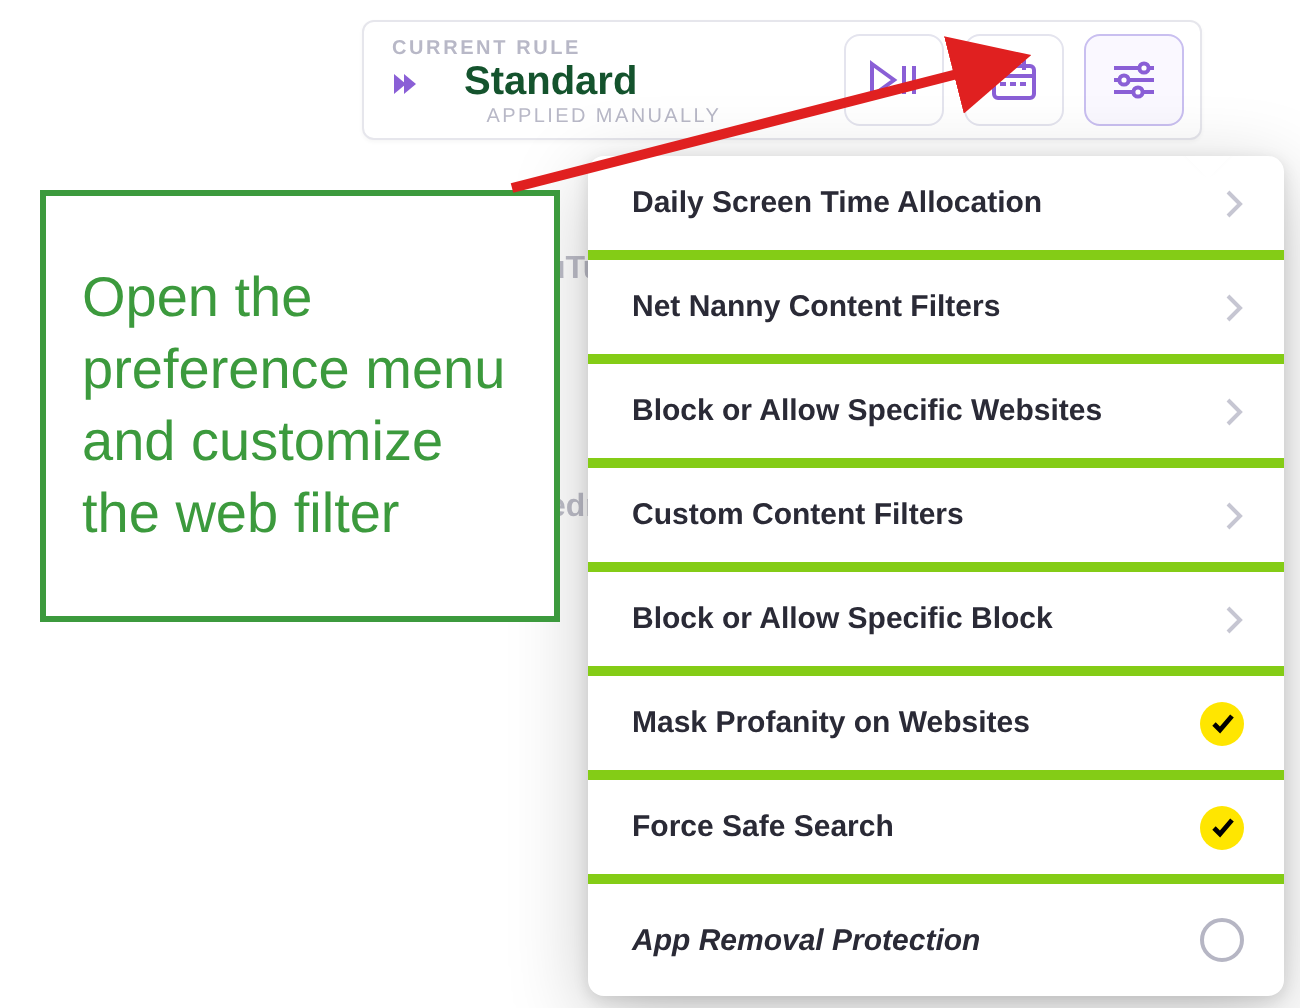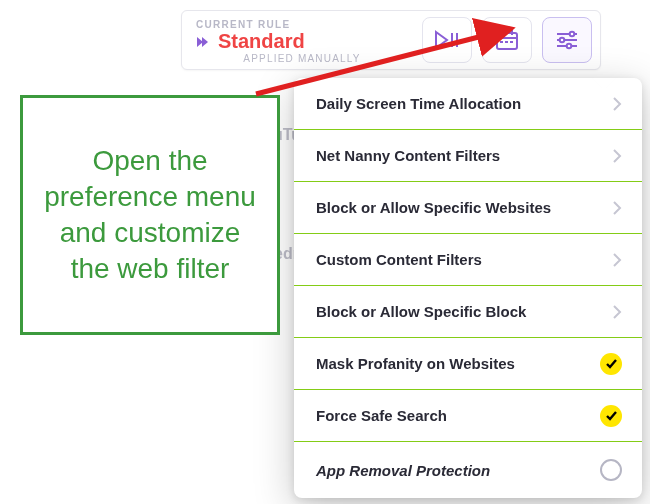--- a/index.html
+++ b/index.html
@@ -13,21 +13,21 @@
     border:1px solid #e6e6ec;
     border-radius:6px;
     background:#fff;
     display:flex;
     align-items:stretch;
     box-shadow:0 1px 2px rgba(0,0,0,0.04);
     margin-left:38px;
   }
   .rule-left { flex:1; padding:8px 14px 6px 14px; }
   .rule-label { font-size:10px; letter-spacing:1.3px; color:#b8b8c7; font-weight:600;}
-  .rule-name { font-size:20px; color:#ef4444; font-weight:700; display:flex; align-items:center; gap:10px; line-height:1.05; margin-top:1px;}
+  .rule-name { font-size:20px; color:#14532d; font-weight:700; display:flex; align-items:center; gap:24px; line-height:1.05; margin-top:1px;}
   .rule-sub { font-size:10px; letter-spacing:1.2px; color:#b8b8c7; font-weight:400; margin-top:1px;text-align:center;}
   .btnrow { display:flex; align-items:center; padding:6px 8px 6px 0; gap:10px;}
   .iconbtn {
     width:50px; height:46px;
     border:1px solid #e4e4ee;
     border-radius:8px;
     display:flex; align-items:center; justify-content:center;
     background:#fff;
   }
   .iconbtn svg { stroke:#8a5fd6; }
@@ -48,21 +48,21 @@
     top:-8px; right:30px;
     width:16px; height:16px;
     background:#fff;
     transform:rotate(45deg);
     box-shadow:-2px -2px 4px rgba(0,0,0,0.06);
   }
   .menu-item {
     display:flex; align-items:center; justify-content:space-between;
     padding:0 20px 0 22px;
     height:52px;
-    border-bottom:1px solid #84cc16;
+    border-bottom:5px solid #84cc16;
     font-size:15px;
     color:#2a2a36;
     font-weight:600;
   }
   .menu-item:last-child{ border-bottom:none; height:56px;font-style:italic;}
   .chev { color:#c6c6d2; }
   .chev svg{ display:block;}
   .badge-check {
     width:22px; height:22px; border-radius:50%;
     background:#ffe600;
@@ -71,26 +71,25 @@
   .badge-check svg{ display:block;}
   .badge-off {
     width:22px; height:22px; border-radius:50%;
     border:2px solid #b6b6c4;
     background:#fff;
   }
 
   .annot {
     position:absolute;
     top:95px; left:20px;
-    width:260px; height:240px;
+    width:260px; height:216px;
     border:3px solid #3c9a3d;
     background:#fff;
     display:flex; align-items:center; justify-content:center;
     padding:18px 18px;
-    text-align:center;
   }
   .annot-text {
     font-size:28px;
     line-height:1.28;
     color:#3c9a3d;
     font-weight:500;
   }
 
   .arrow {
     position:absolute;

